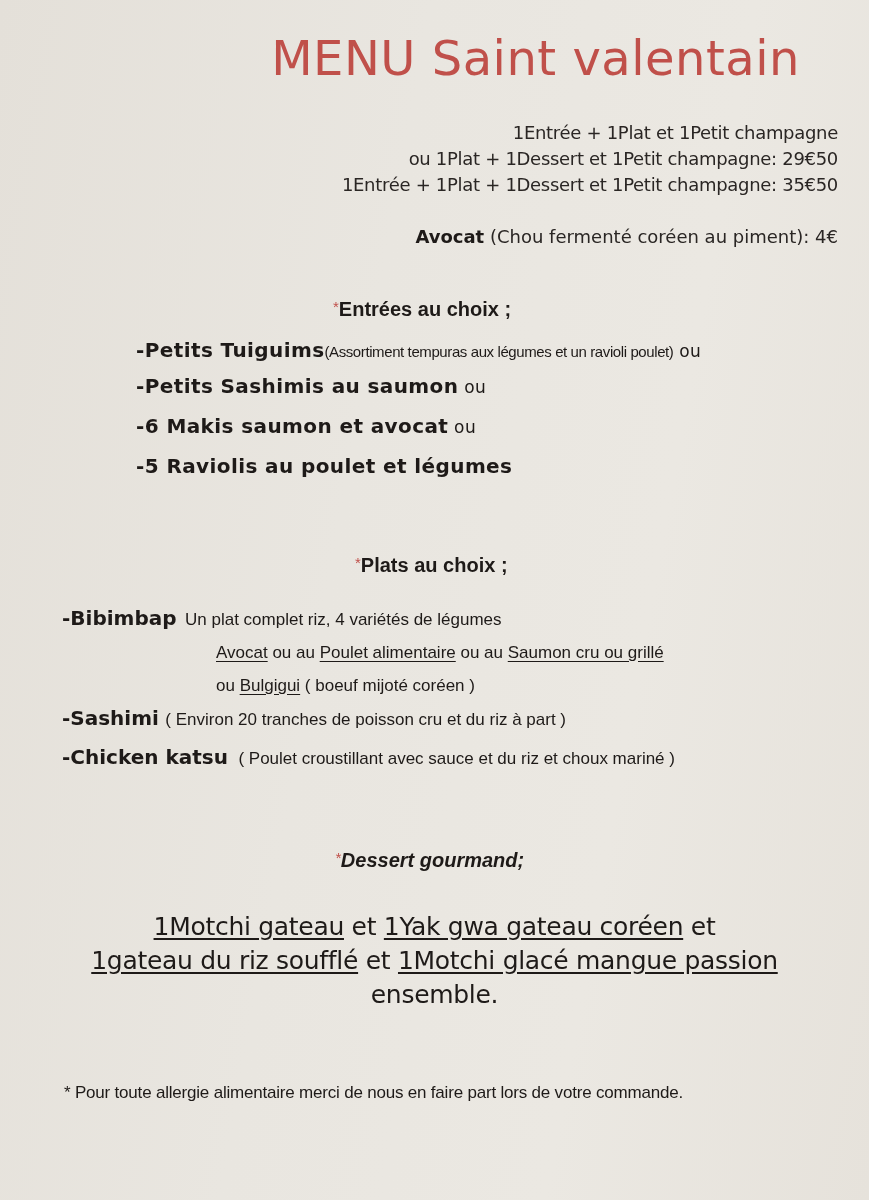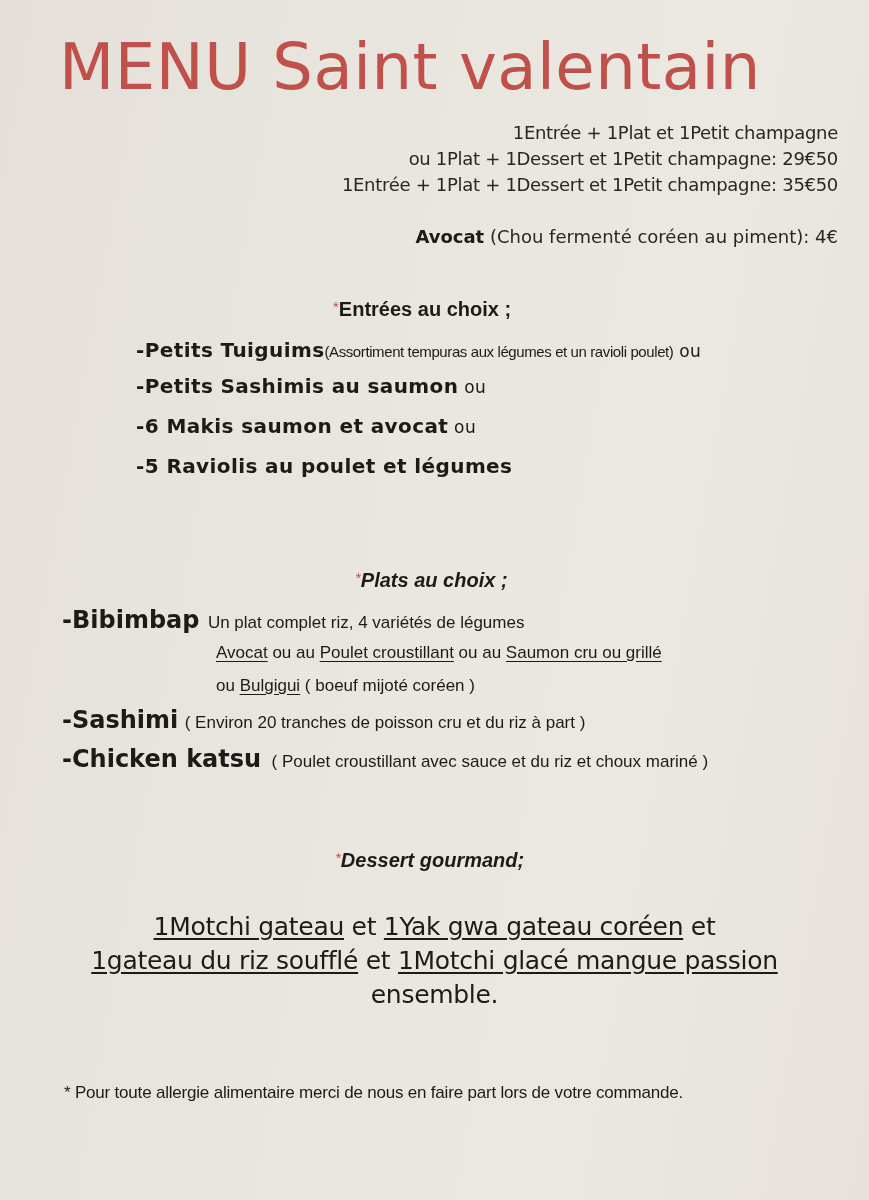--- a/index.html
+++ b/index.html
@@ -5,34 +5,34 @@
   html, body { margin:0; padding:0; }
   body {
     width:869px; height:1200px; overflow:hidden;
     background: linear-gradient(100deg, #e4e0d9 0%, #e9e6e0 40%, #ebe8e2 70%, #e6e2db 100%);
     font-family: "Liberation Sans", sans-serif;
     color:#1e1a18;
     position:relative;
   }
   .abs { position:absolute; white-space:nowrap; }
   .title {
-    left:0; width:800px; top:30px; text-align:center;
-    font-size:64px; color:#c0504a; letter-spacing:0.5px;
+    left:0; width:800px; top:30px; text-align:right;
+    font-size:48px; color:#c0504a; letter-spacing:0.5px;
     font-family:"DejaVu Sans", sans-serif; font-weight:normal;
     padding-left:20px; box-sizing:border-box;
   }
   .price-line { right:31px; font-size:18px; color:#2a2624; font-family:"DejaVu Sans", sans-serif; letter-spacing:-0.3px; }
   .kimchi { right:31px; top:226px; font-size:18px; color:#2a2624; font-family:"DejaVu Sans", sans-serif; }
   .kimchi b { font-weight:bold; color:#1e1a18; }
   .section-head { font-size:20px; font-weight:bold; color:#1e1a18; }
   .star { color:#c0504a; font-weight:normal; font-size:15px; vertical-align:4px; }
   .entree { left:136px; font-size:20px; font-weight:bold; letter-spacing:0.4px; font-family:"DejaVu Sans", sans-serif; }
   .entree .small { font-weight:normal; font-size:15px; letter-spacing:-0.4px; font-family:"Liberation Sans", sans-serif; }
   .entree .ou { font-weight:normal; font-size:17px; }
-  .plat-name { font-size:24px; font-weight:bold; font-family:"DejaVu Sans", sans-serif; }
+  .plat-name { font-size:20px; font-weight:bold; font-family:"DejaVu Sans", sans-serif; }
   .plat-desc { font-size:17px; font-weight:normal; font-family:"Liberation Sans", sans-serif; letter-spacing:0px; }
   u { text-decoration:underline; text-underline-offset:3px; }
   .dessert { left:0; width:869px; text-align:center; font-size:25px; font-family:"DejaVu Sans", sans-serif; color:#1e1a18; line-height:35px; letter-spacing:-0.3px; }
   .footnote { left:64px; top:1083px; font-size:17px; font-family:"Liberation Sans", sans-serif; letter-spacing:-0.2px; color:#1e1a18; }
 </style>
 </head>
 <body>
 
 <div class="abs title">MENU Saint valentain</div>
 
@@ -55,30 +55,30 @@
 <div class="abs entree" style="top:374px;">
   <span>-Petits Sashimis au saumon</span><span class="ou"> ou</span>
 </div>
 <div class="abs entree" style="top:414px;">
   <span>-6 Makis saumon et avocat</span><span class="ou"> ou</span>
 </div>
 <div class="abs entree" style="top:454px;">
   <span>-5 Raviolis au poulet et légumes</span>
 </div>
 
-<div class="abs section-head" style="left:355px; top:569px;font-style:italic;">
+<div class="abs section-head" style="left:355px; top:554px;">
   <span class="star">*</span><span>Plats au choix ;</span>
 </div>
 
 <div class="abs" style="left:62px; top:606px;">
   <span class="plat-name">-Bibimbap</span>
   <span class="plat-desc" style="margin-left:4px;">Un plat complet riz, 4 variétés de légumes</span>
 </div>
 <div class="abs plat-desc" style="left:216px; top:643px;">
-  <u>Avocat</u><span> ou au </span><u>Poulet croustillant</u><span> ou au </span><u>Saumon cru ou grillé</u>
+  <u>Avocat</u><span> ou au </span><u>Poulet alimentaire</u><span> ou au </span><u>Saumon cru ou grillé</u>
 </div>
 <div class="abs plat-desc" style="left:216px; top:676px;">
   <span>ou </span><u>Bulgigui</u><span> ( boeuf mijoté coréen )</span>
 </div>
 
 <div class="abs" style="left:62px; top:706px;">
   <span class="plat-name">-Sashimi</span>
   <span class="plat-desc" style="margin-left:2px;text-align:right;">( Environ 20 tranches de poisson cru et du riz à part )</span>
 </div>
 <div class="abs" style="left:62px; top:745px;">

